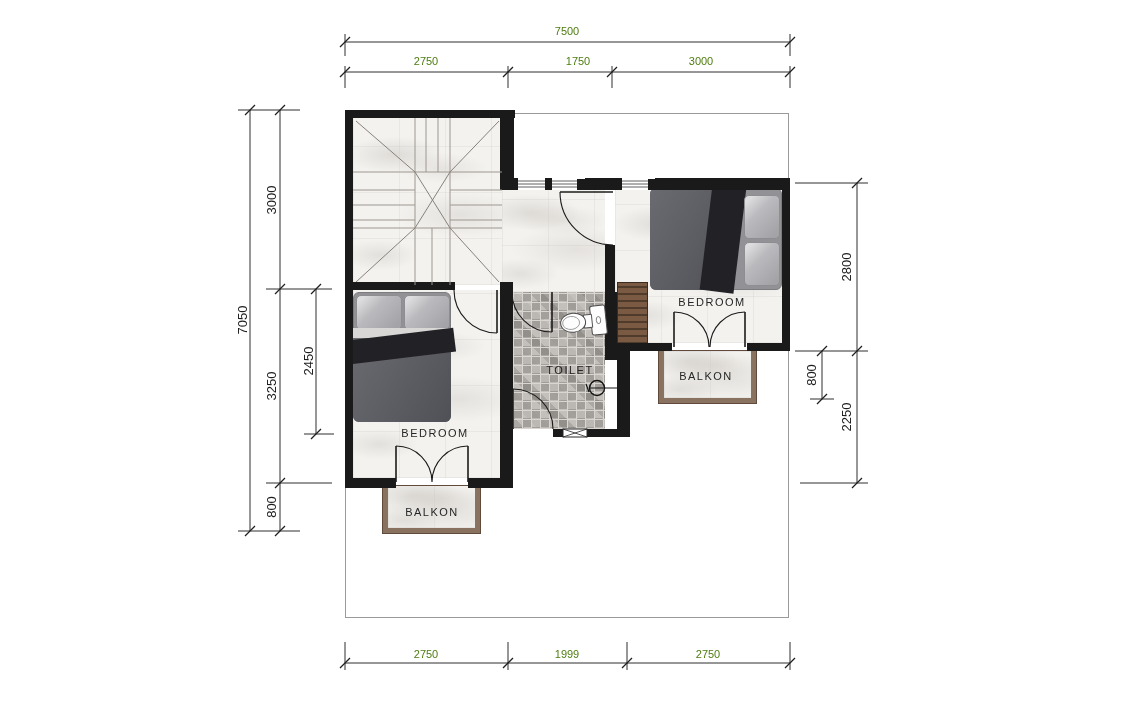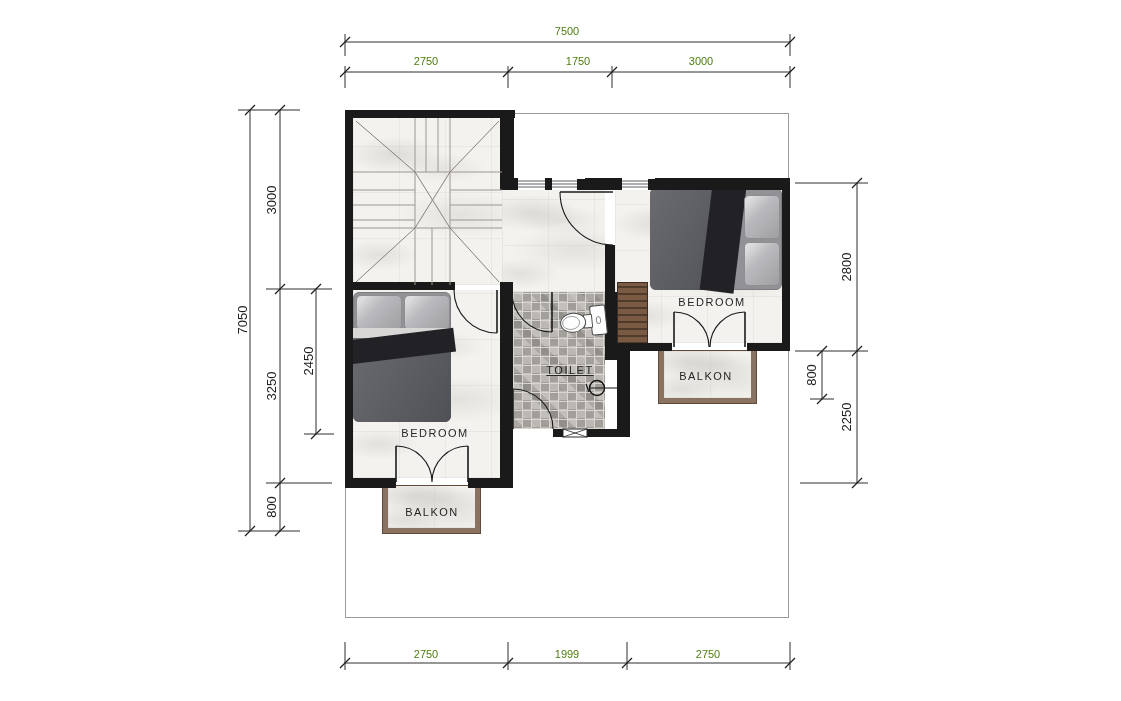--- a/index.html
+++ b/index.html
@@ -180,21 +180,21 @@
       <path d="M340 77 L350 67 M503 77 L513 67 M607 77 L617 67 M785 77 L795 67"></path>
       <path d="M245 115 L255 105 M245 536 L255 526 M275 115 L285 105 M275 294 L285 284 M275 488 L285 478 M275 536 L285 526"></path>
       <path d="M311 294 L321 284 M311 439 L321 429"></path>
       <path d="M852 188 L862 178 M852 356 L862 346 M852 488 L862 478 M817 356 L827 346 M817 404 L827 394"></path>
       <path d="M340 668 L350 658 M503 668 L513 658 M622 668 L632 658 M785 668 L795 658"></path>
     </g>
   </svg>
 
   <span class="roomlabel" style="left:712px;top:302px;">BEDROOM</span>
   <span class="roomlabel" style="left:435px;top:433px;">BEDROOM</span>
-  <span class="roomlabel" style="left:570px;top:370px;text-decoration:underline;">TOILET</span>
+  <span class="roomlabel" style="left:570px;top:370px;">TOILET</span>
   <span class="roomlabel" style="left:432px;top:512px;">BALKON</span>
   <span class="roomlabel" style="left:706px;top:376px;">BALKON</span>
 
   <span class="dim" style="left:567px;top:31px;">7500</span>
   <span class="dim" style="left:426px;top:61px;">2750</span>
   <span class="dim" style="left:540px;top:61px;margin-left:38px;">1750</span>
   <span class="dim" style="left:701px;top:61px;">3000</span>
 
   <span class="vdim" style="left:242px;top:320px;">7050</span>
   <span class="vdim" style="left:271px;top:200px;">3000</span>

